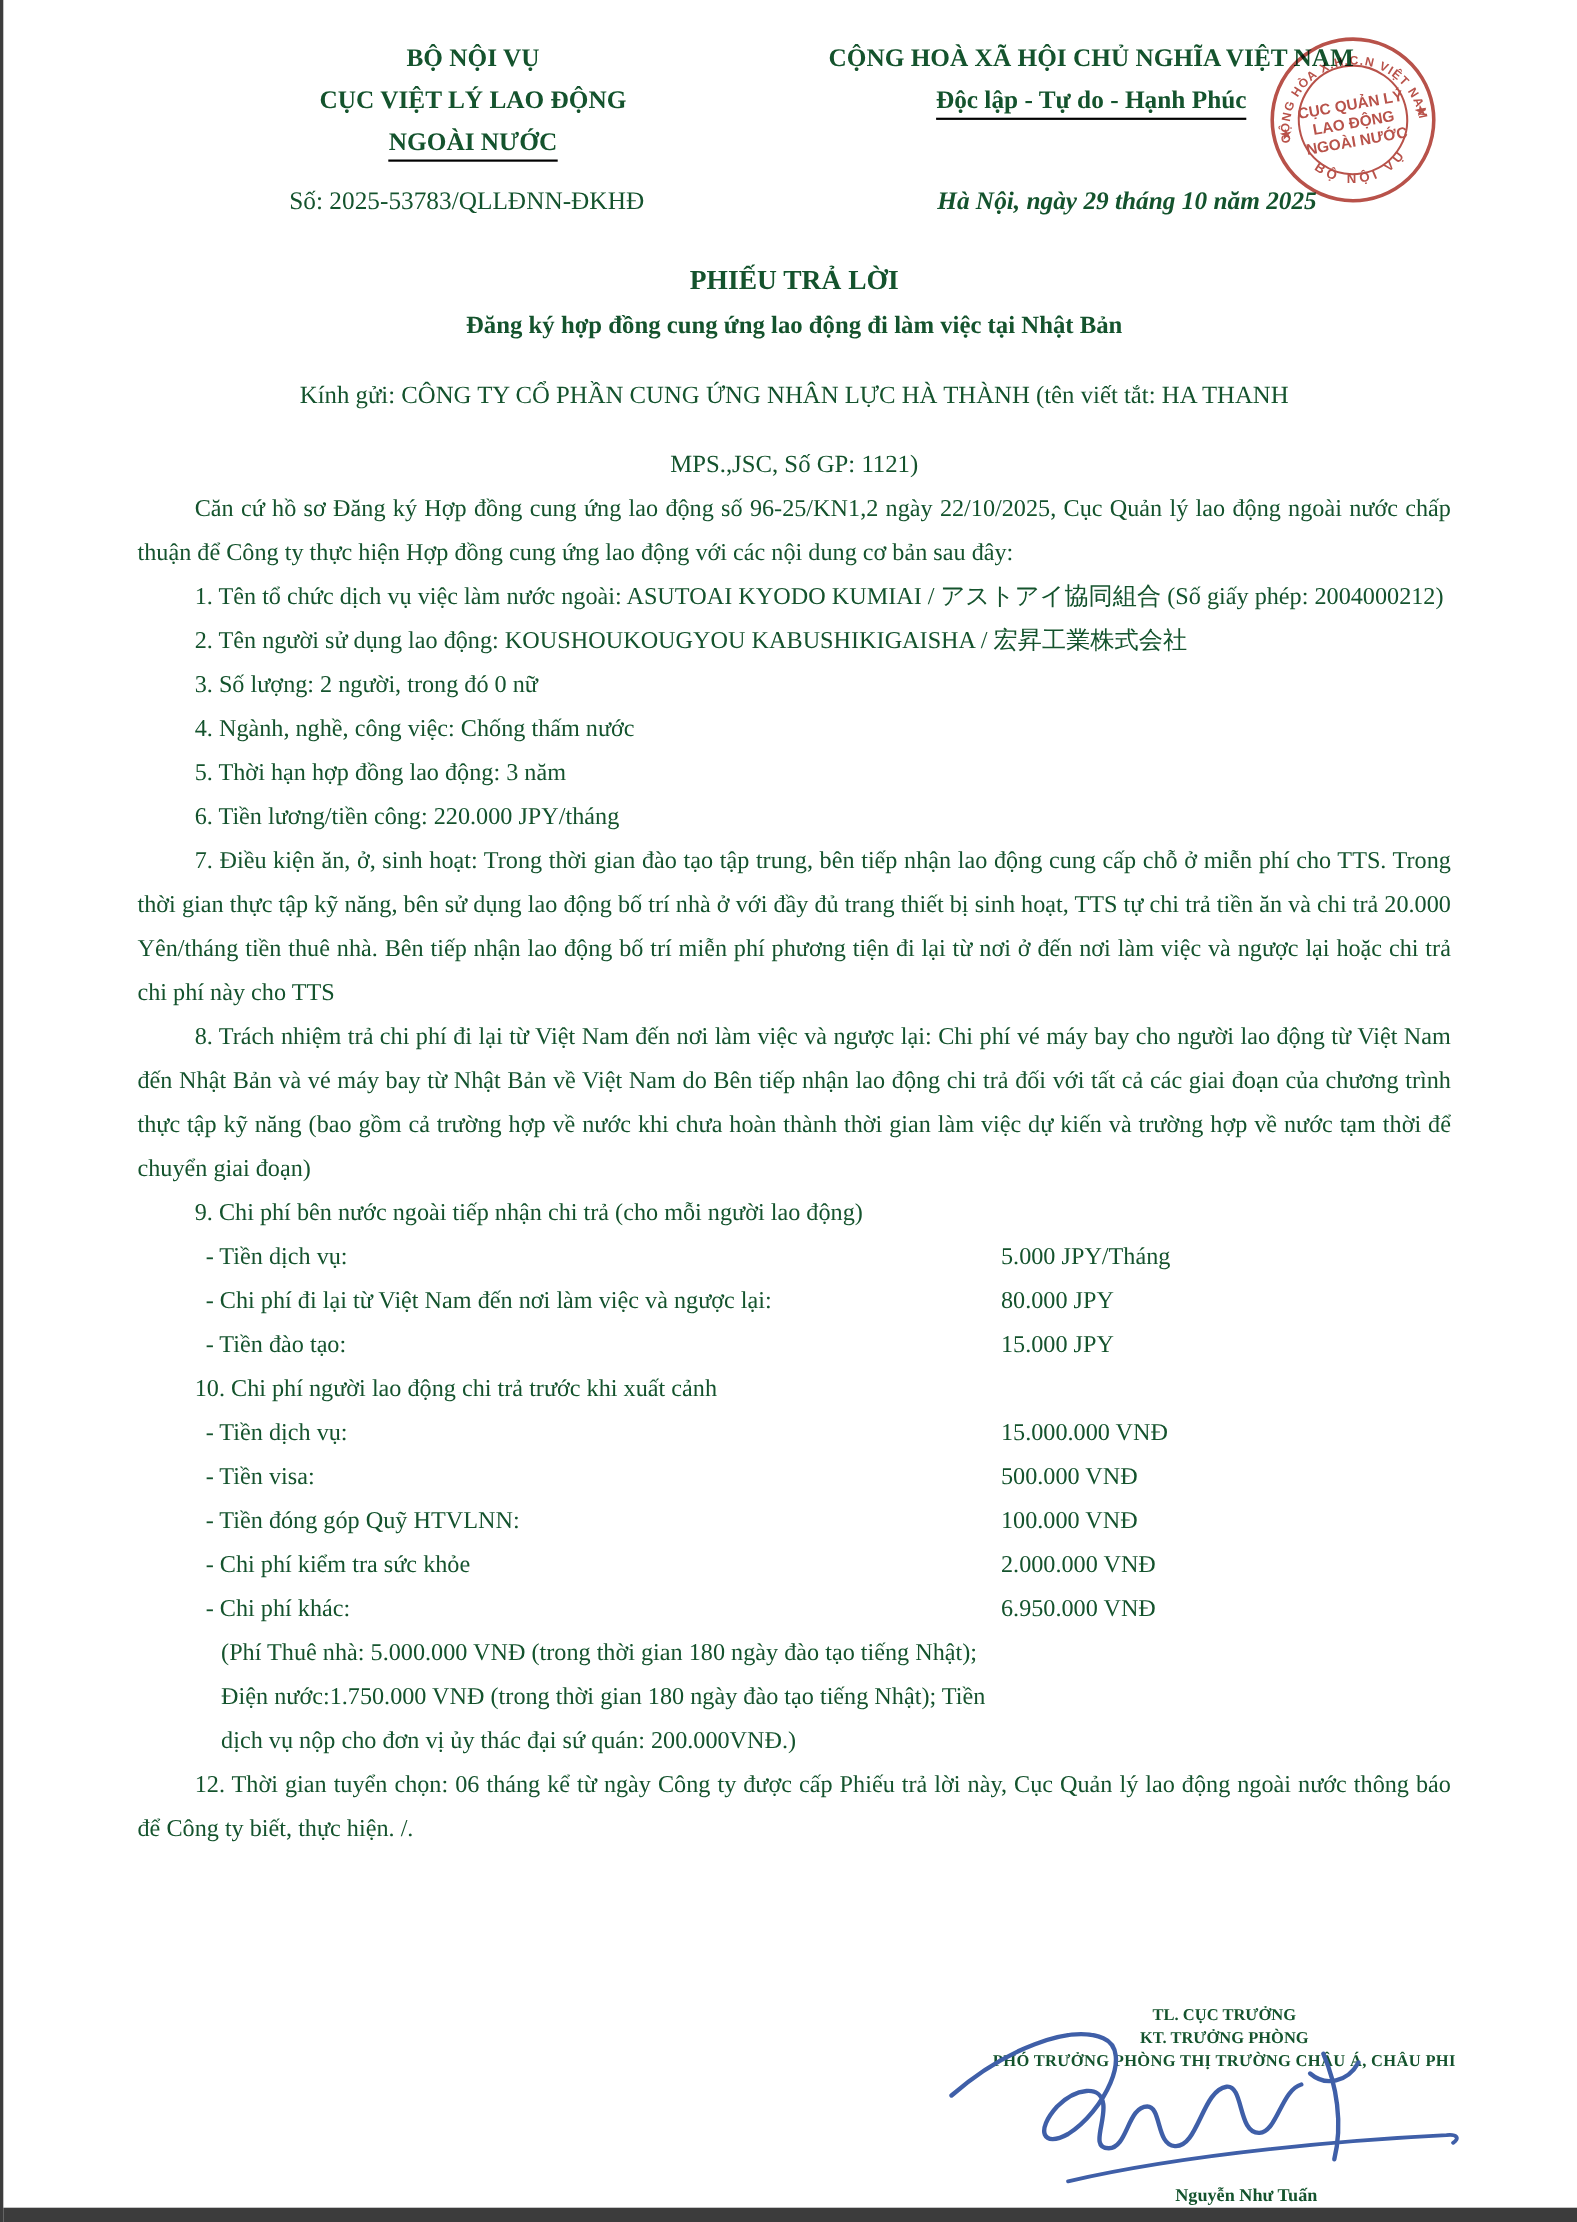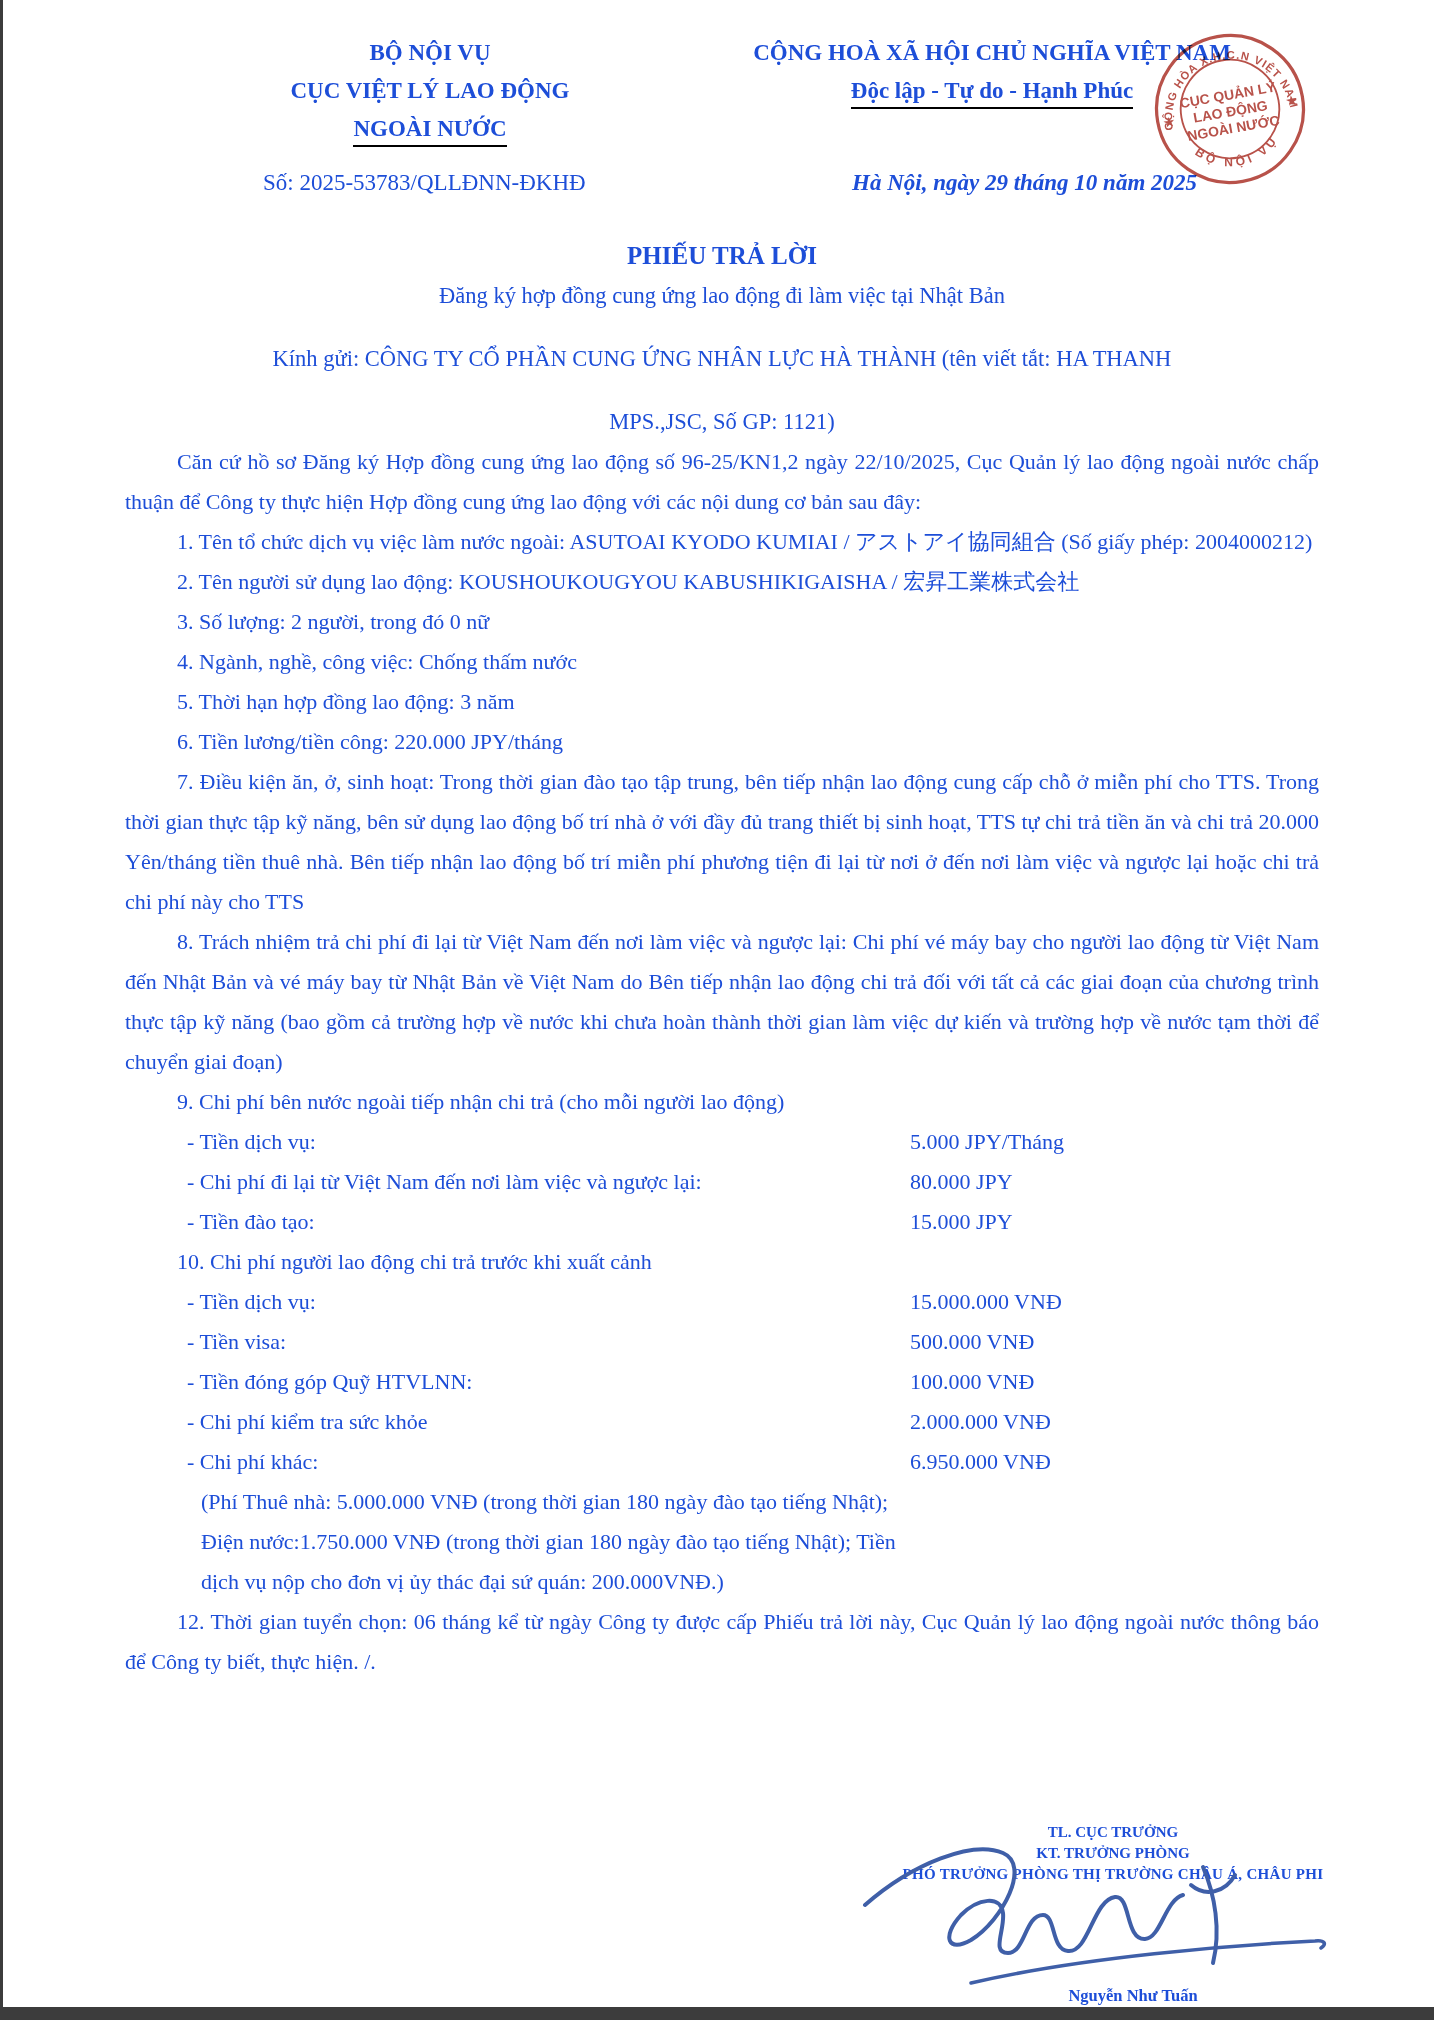--- a/index.html
+++ b/index.html
@@ -3,41 +3,41 @@
 <meta charset="utf-8">
 <style>
   html,body{margin:0;padding:0;background:#fff;}
   .page{
     position:relative;
     width:1434px;height:2020px;
     background:#ffffff;
     border-left:3px solid #3c3c3c;
     box-sizing:border-box;
     font-family:"Liberation Serif", serif;
-    color:#1d4ed8;
+    color:#14532d;
     overflow:hidden;
   }
   .bottom-bar{
     position:absolute;left:-3px;right:0;bottom:0;height:13px;
     background:var(--bar-color,#3c3c3c);
   }
   .content{
     position:absolute;left:122px;top:34px;width:1194px;
   }
   
   .header{display:flex;}
   .header-left{flex:0 0 610px;text-align:center;font-weight:bold;font-size:23px;line-height:38px;}
   .header-right{flex:1;text-align:center;font-weight:bold;font-size:23px;line-height:38px;padding-right:70px;}
   .u{display:inline-block;border-bottom:2.5px solid #000;padding-bottom:1px;line-height:30px;}
   .meta-row{position:relative;height:52px;margin-top:22px;font-size:23px;}
   .doc-number{position:absolute;left:138px;top:0;}
   .place-date{position:absolute;left:727px;top:0;font-style:italic;font-weight:bold;font-family:"Liberation Serif",serif;}
   
   .title{margin-top:14px;text-align:center;font-weight:bold;font-size:25px;line-height:40px;}
-  .subtitle{text-align:center;font-weight:normal;font-size:22.5px;line-height:40px;}
+  .subtitle{text-align:center;font-weight:bold;font-size:22.5px;line-height:40px;}
   .recipient{text-align:center;font-size:22.5px;line-height:40px;margin-top:23px;}
   
   .body-text{font-size:22px;line-height:40px;}
   .para{text-align:justify;text-indent:52px;margin:0;}
   .fee-head{text-indent:52px;margin:0;}
   .fee-row{position:relative;padding-left:62px;margin:0;}
   .fee-row .val{position:absolute;left:785px;top:0;}
   .note{margin:0 0 0 76px;width:700px;text-align:left;}
   
   .stamp{position:absolute;left:1148px;top:30px;width:158px;height:158px;

